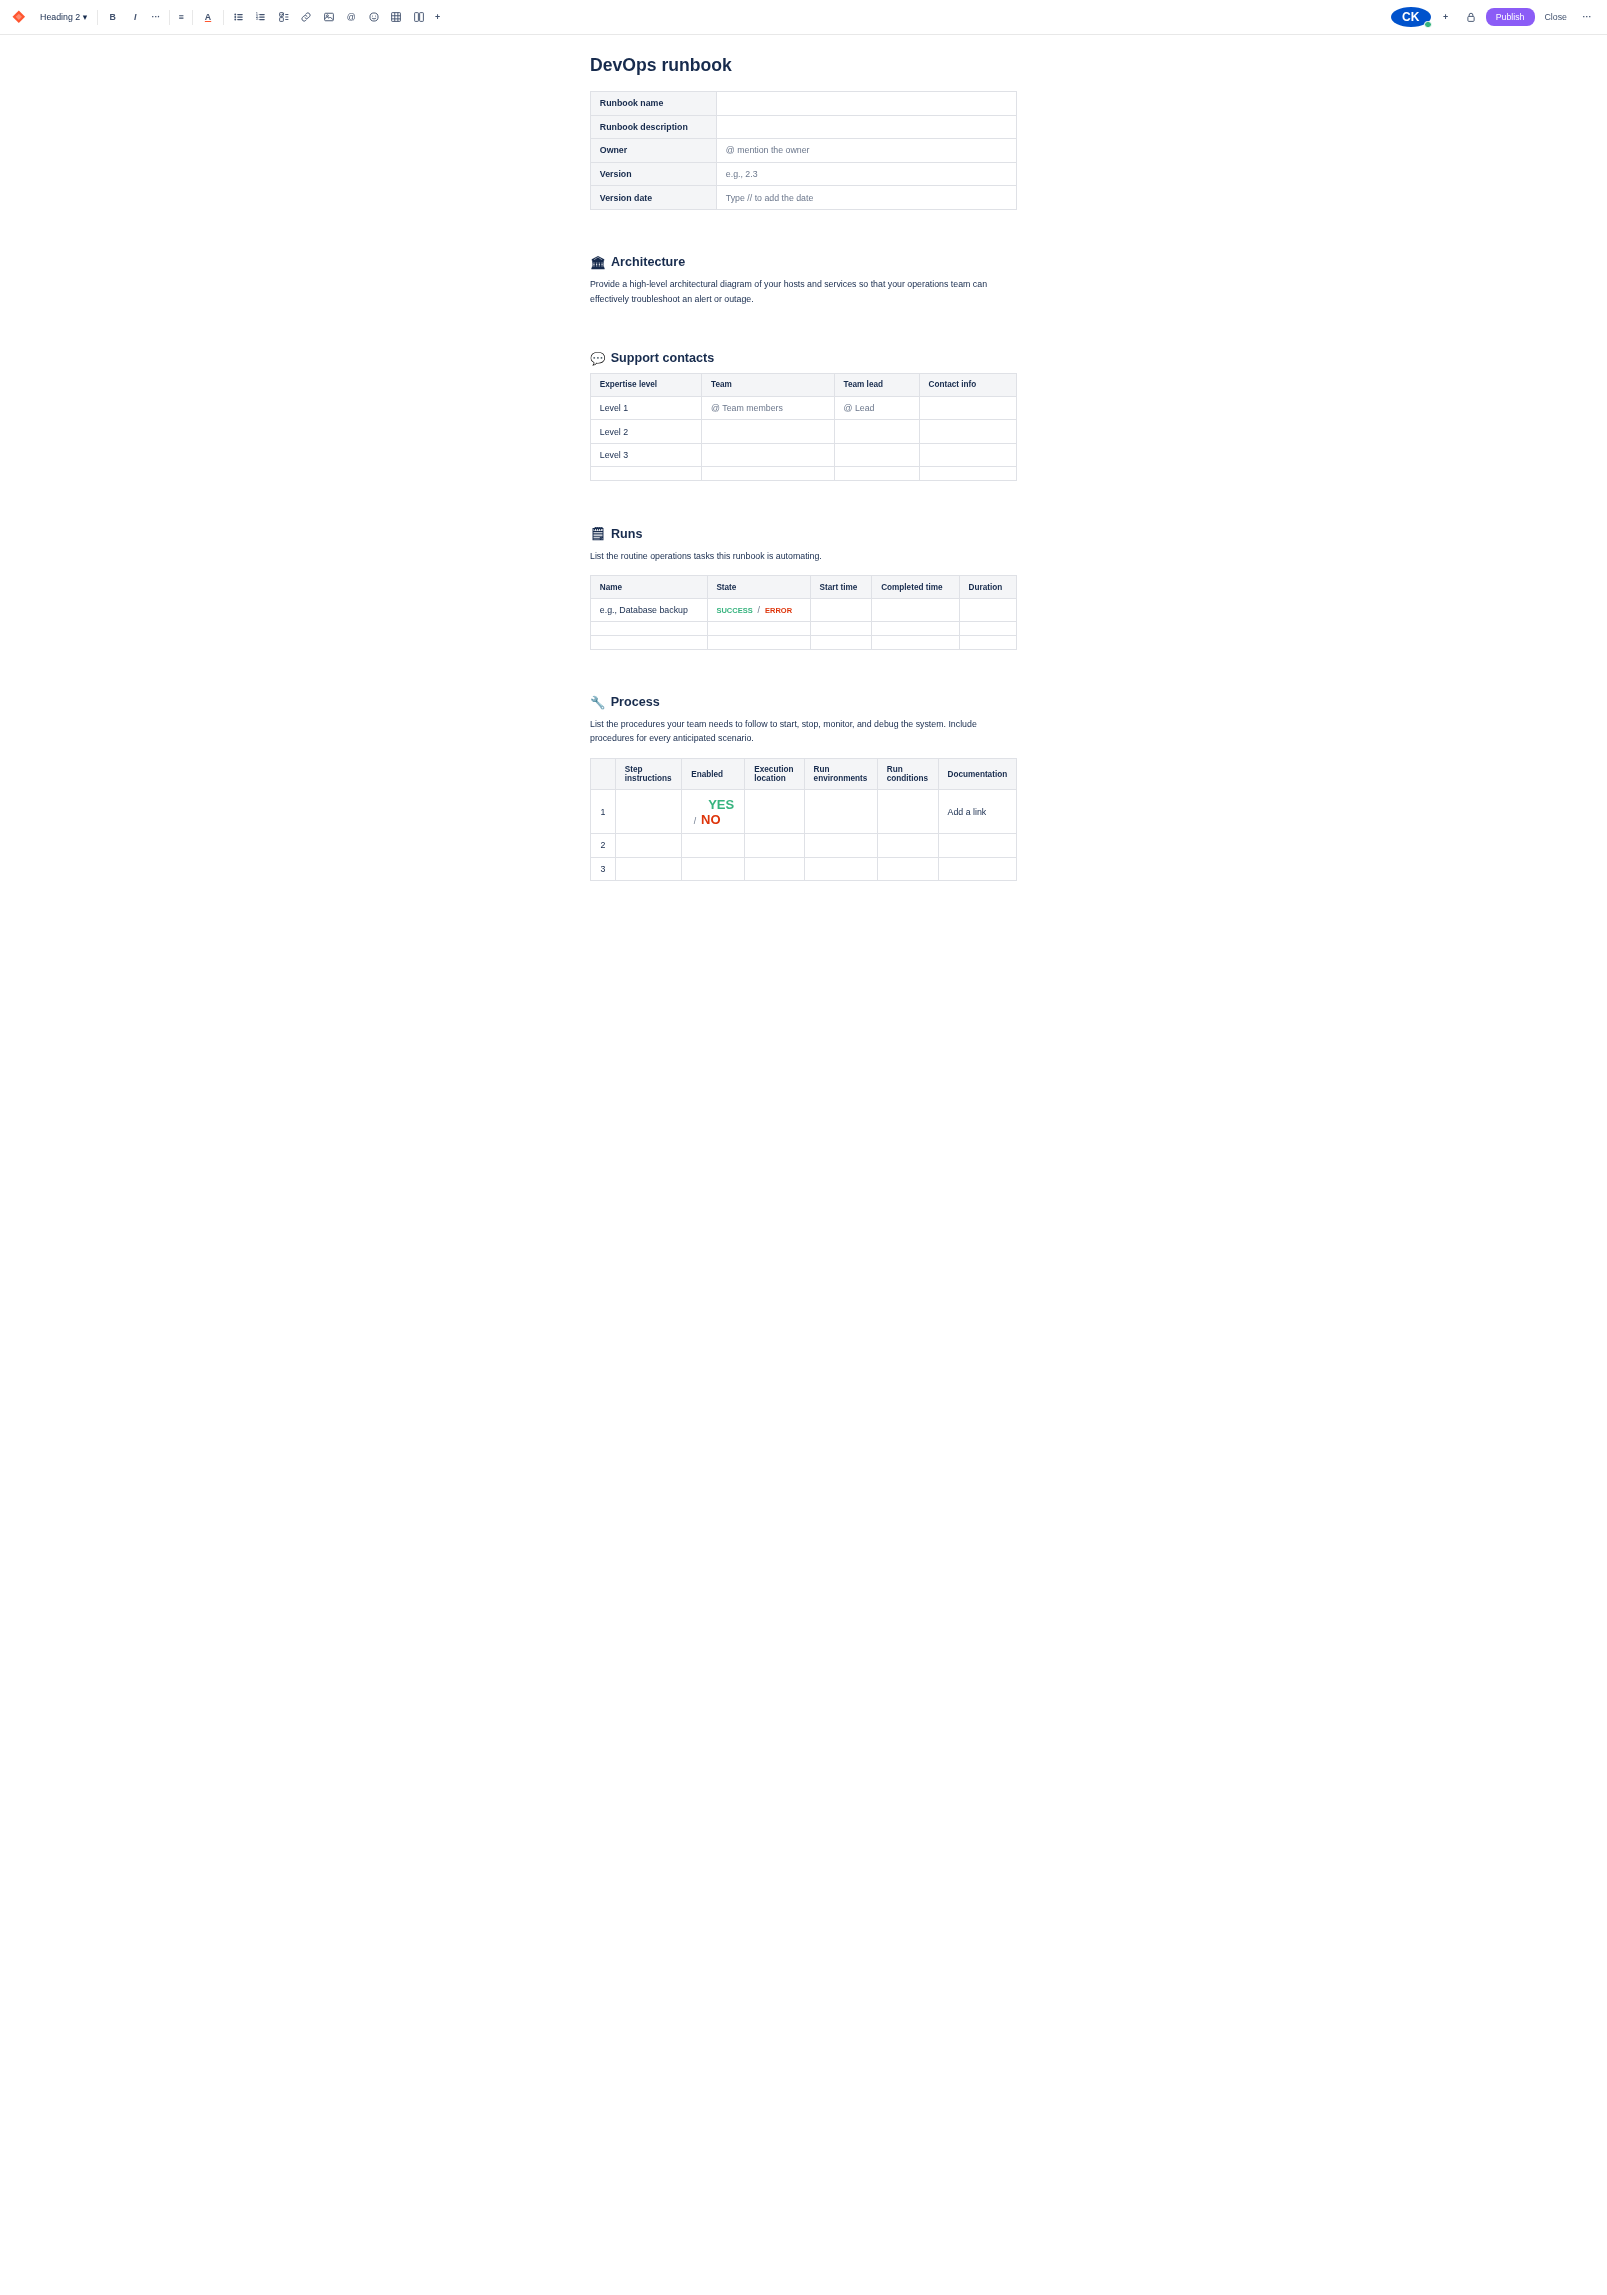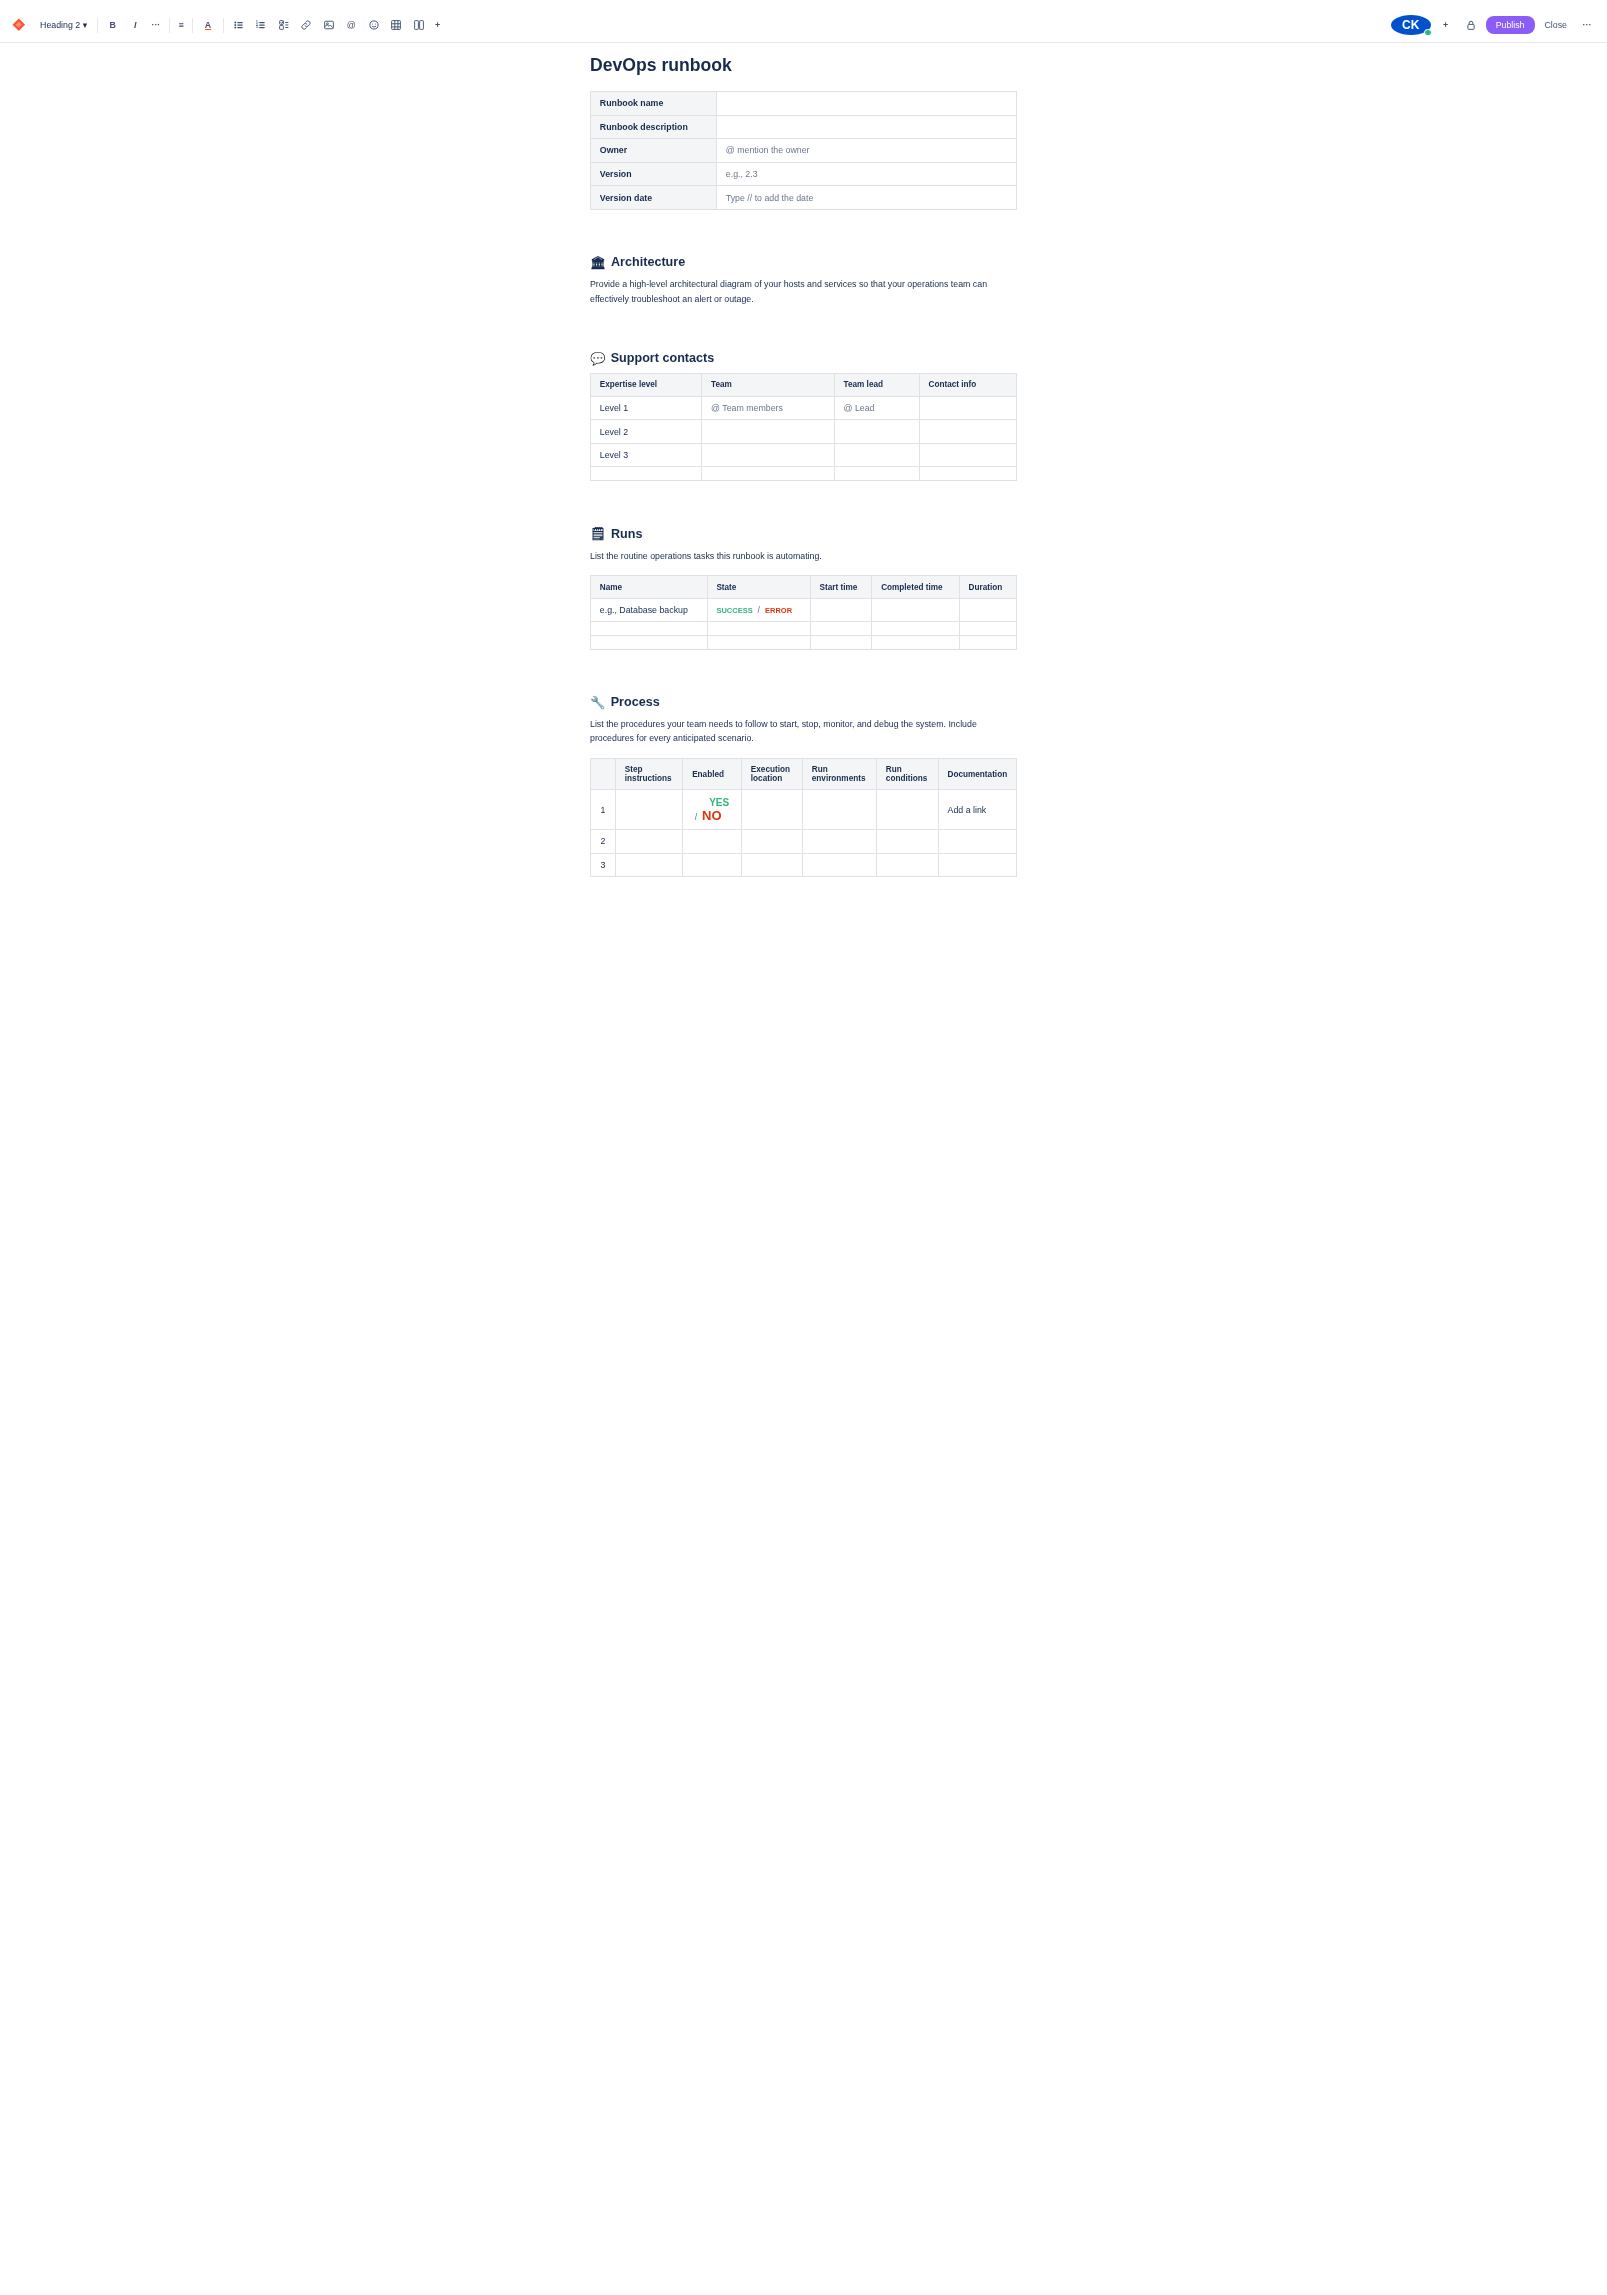--- a/index.html
+++ b/index.html
@@ -7,21 +7,21 @@
 
     
     .toolbar {
       display: flex;
       align-items: center;
       padding: 0 10px;
       height: 35px;
       border-bottom: 0.6px solid #e8e8e8;
       gap: 2.5px;
       position: sticky;
-      top: 8px;
+      top: 0;
       background: #fff;
       z-index: 100;
     }
     .toolbar-logo {
       width: 17.6px;
       height: 17.6px;
       margin-right: 5px;
     }
     .toolbar-heading-select {
       display: flex;
@@ -216,21 +216,21 @@
       font-weight: 600;
       font-size: 7.5px;
     }
     .status-sep {
       color: #6b778c;
       margin: 0 2.5px;
     }
     .enabled-yes {
       color: #36b37e;
       font-weight: 600;
-      font-size: 10px;
+      font-size: 13px;
       margin-left: 17px;
     }
     .enabled-no {
       color: #de350b;
       font-weight: 600;
       font-size: 13px;
     }
     .row-num {
       color: #6b778c;
       text-align: center;

